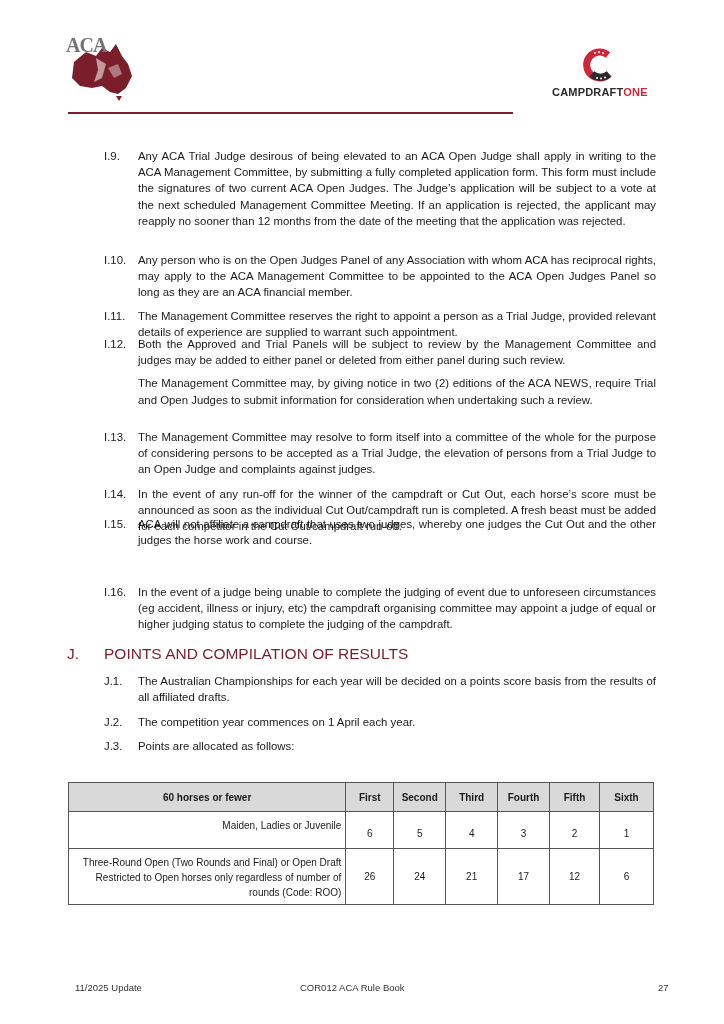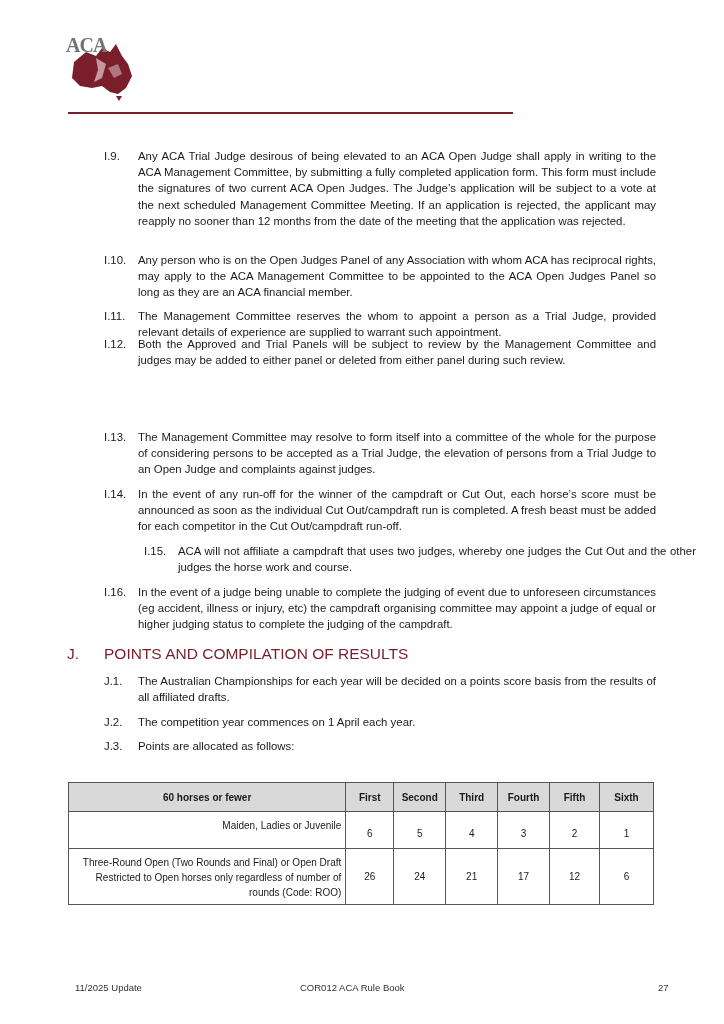--- a/index.html
+++ b/index.html
@@ -48,48 +48,64 @@
     <svg width="72" height="70" viewBox="0 0 72 70">
       <path d="M8 28 L20 18 L30 22 L36 14 L44 18 L50 10 L56 22 L62 30 L66 42 L60 54 L52 60 L44 58 L36 52 L26 54 L14 52 L6 44 Z" fill="#7a1e2c"></path>
       <path d="M30 24 L40 30 L36 44 L28 48 L32 36 Z" fill="#ffffff" opacity="0.55"></path>
       <path d="M42 34 L52 30 L56 40 L48 44 Z" fill="#ffffff" opacity="0.4"></path>
       <path d="M50 62 L56 62 L53 67 Z" fill="#7a1e2c"></path>
     </svg>
     <span class="aca-text">ACA</span>
   </div>
   <div class="header-rule"></div>
 
+  <div class="co-logo">
+    <svg class="co-icon" viewBox="0 0 34 34">
+      <path d="M26 7 A13 13 0 1 0 27 26" fill="none" stroke="#d0263a" stroke-width="7"></path>
+      <path d="M10 26 A13 13 0 0 0 27 26" fill="none" stroke="#2b2b2b" stroke-width="7"></path>
+      <circle cx="13" cy="5" r="1" fill="#fff"></circle>
+        <circle cx="17" cy="4" r="1" fill="#fff"></circle>
+        <circle cx="21" cy="5" r="1" fill="#fff"></circle>
+      <circle cx="15" cy="30" r="1" fill="#fff"></circle>
+        <circle cx="19" cy="30.5" r="1" fill="#fff"></circle>
+        <circle cx="23" cy="29.5" r="1" fill="#fff"></circle>
+    </svg>
+    <div class="co-word">
+      <span>CAMPDRAFT</span><span class="accent">ONE</span>
+    </div>
+  </div>
 </div>
 
 <div class="content">
   <div class="clause" style="top:148px;">
     <span class="num">I.9.</span>
     <div class="txt">Any ACA Trial Judge desirous of being elevated to an ACA Open Judge shall apply in writing to the ACA Management Committee, by submitting a fully completed application form. This form must include the signatures of two current ACA Open Judges. The Judge’s application will be subject to a vote at the next scheduled Management Committee Meeting.  If an application is rejected, the applicant may reapply no sooner than 12 months from the date of the meeting that the application was rejected.</div>
   </div>
   <div class="clause" style="top:252px;">
     <span class="num">I.10.</span>
     <div class="txt">Any person who is on the Open Judges Panel of any Association with whom ACA has reciprocal rights, may apply to the ACA Management Committee to be appointed to the ACA Open Judges Panel so long as they are an ACA financial member.</div>
   </div>
   <div class="clause" style="top:308px;">
     <span class="num">I.11.</span>
-    <div class="txt">The Management Committee reserves the whom to appoint a person as a Trial Judge, provided relevant details of experience are supplied to warrant such appointment.</div>
+    <div class="txt">The Management Committee reserves the right to appoint a person as a Trial Judge, provided relevant details of experience are supplied to warrant such appointment.</div>
   </div>
   <div class="clause" style="top:336px;">
     <span class="num">I.12.</span>
     <div class="txt">Both the Approved and Trial Panels will be subject to review by the Management Committee and judges may be added to either panel or deleted from either panel during such review.</div>
+    <div class="txt" style="margin-top:7px;">The Management Committee may, by giving notice in two (2) editions of the ACA NEWS, require Trial and Open Judges to submit information for consideration when undertaking such a review.</div>
   </div>
   <div class="clause" style="top:429px;">
     <span class="num">I.13.</span>
     <div class="txt">The Management Committee may resolve to form itself into a committee of the whole for the purpose of considering persons to be accepted as a Trial Judge, the elevation of persons from a Trial Judge to an Open Judge and complaints against judges.</div>
   </div>
   <div class="clause" style="top:486px;">
     <span class="num">I.14.</span>
     <div class="txt">In the event of any run-off for the winner of the campdraft or Cut Out, each horse’s score must be announced as soon as the individual Cut Out/campdraft run is completed. A fresh beast must be added for each competitor in the Cut Out/campdraft run-off.</div>
   </div>
-  <div class="clause" style="top:543px;margin-left:40px;">
+  <div class="clause" style="top:516px;">
     <span class="num">I.15.</span>
     <div class="txt">ACA will not affiliate a campdraft that uses two judges, whereby one judges the Cut Out and the other judges the horse work and course.</div>
   </div>
   <div class="clause" style="top:584px;">
     <span class="num">I.16.</span>
     <div class="txt">In the event of a judge being unable to complete the judging of event due to unforeseen circumstances (eg accident, illness or injury, etc) the campdraft organising committee may appoint a judge of equal or higher judging status to complete the judging of the campdraft.</div>
   </div>
 
   <div class="section-heading">
     <span class="letter">J.</span>

